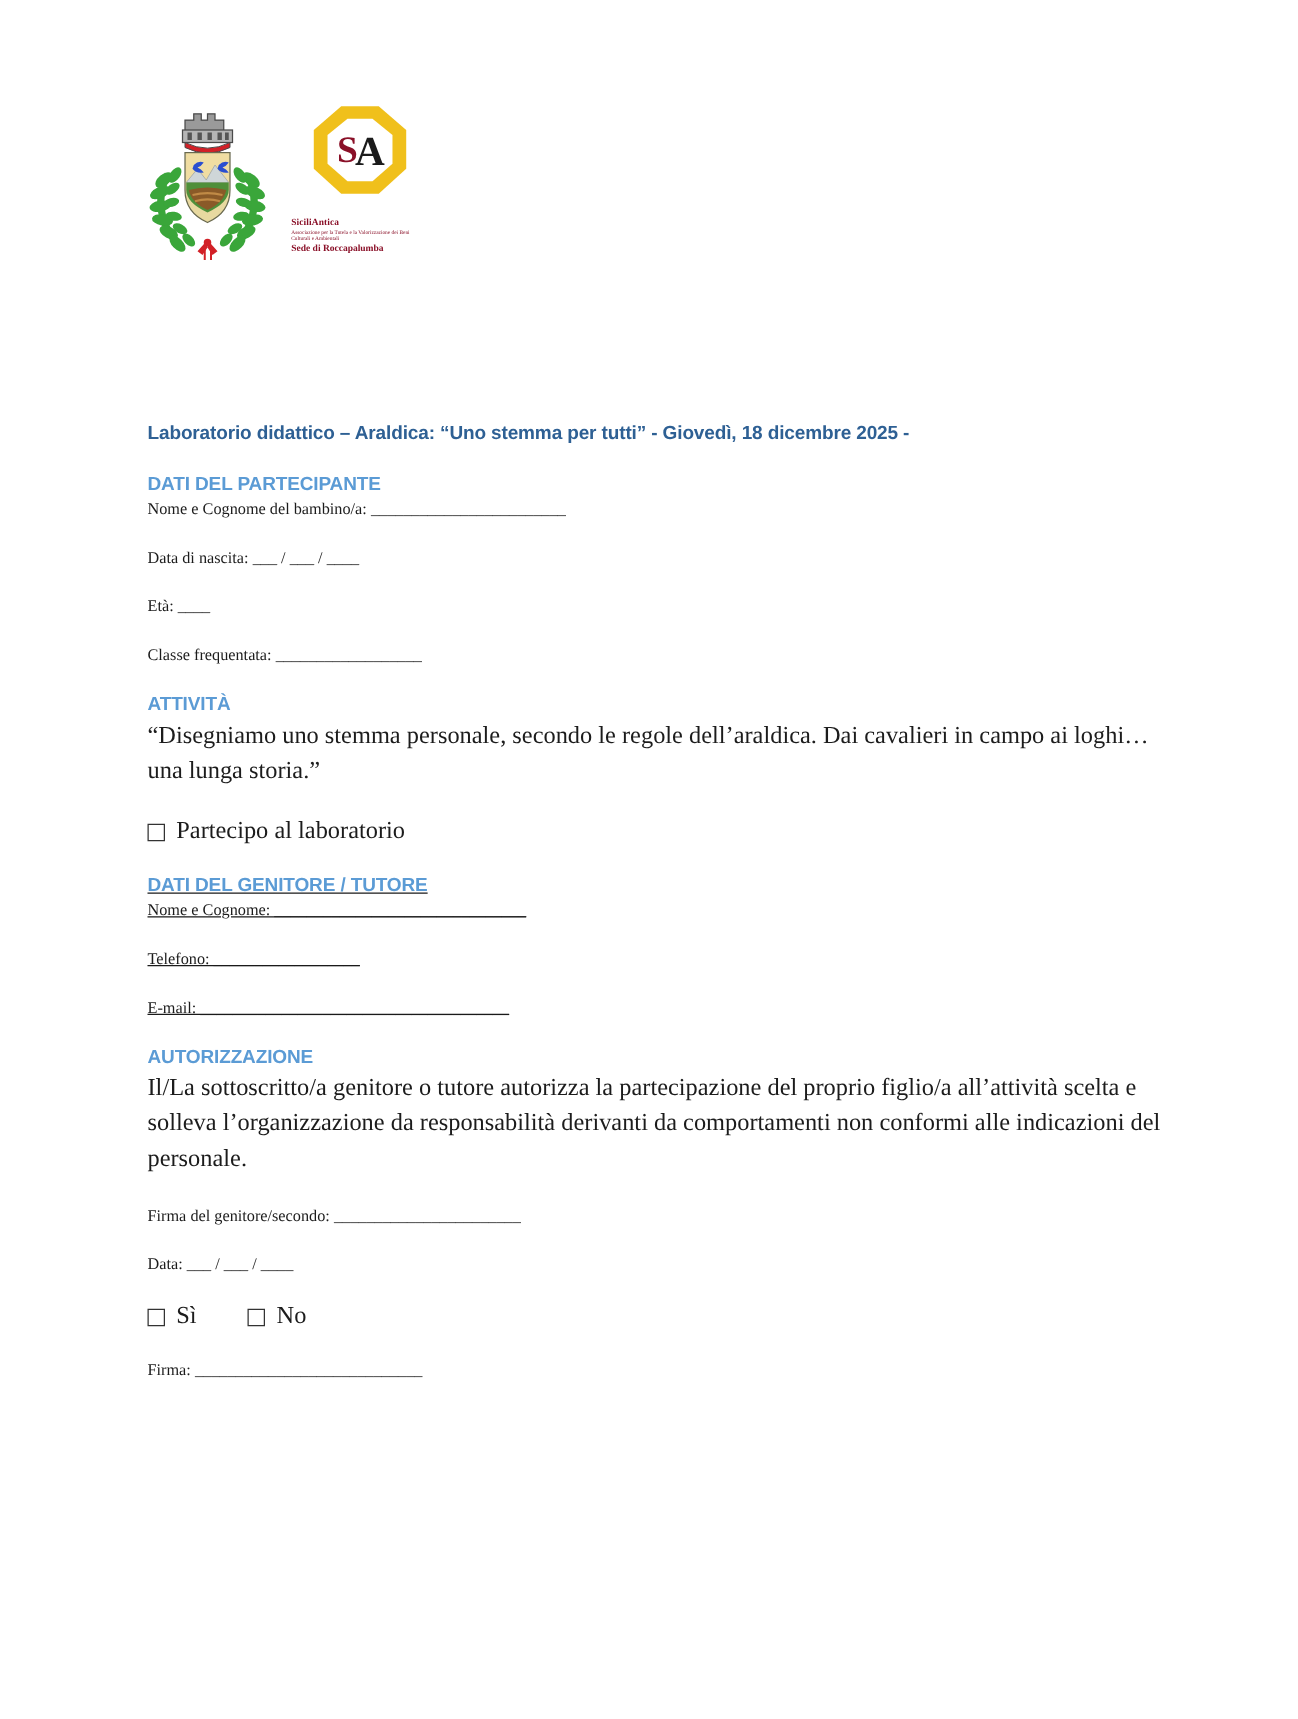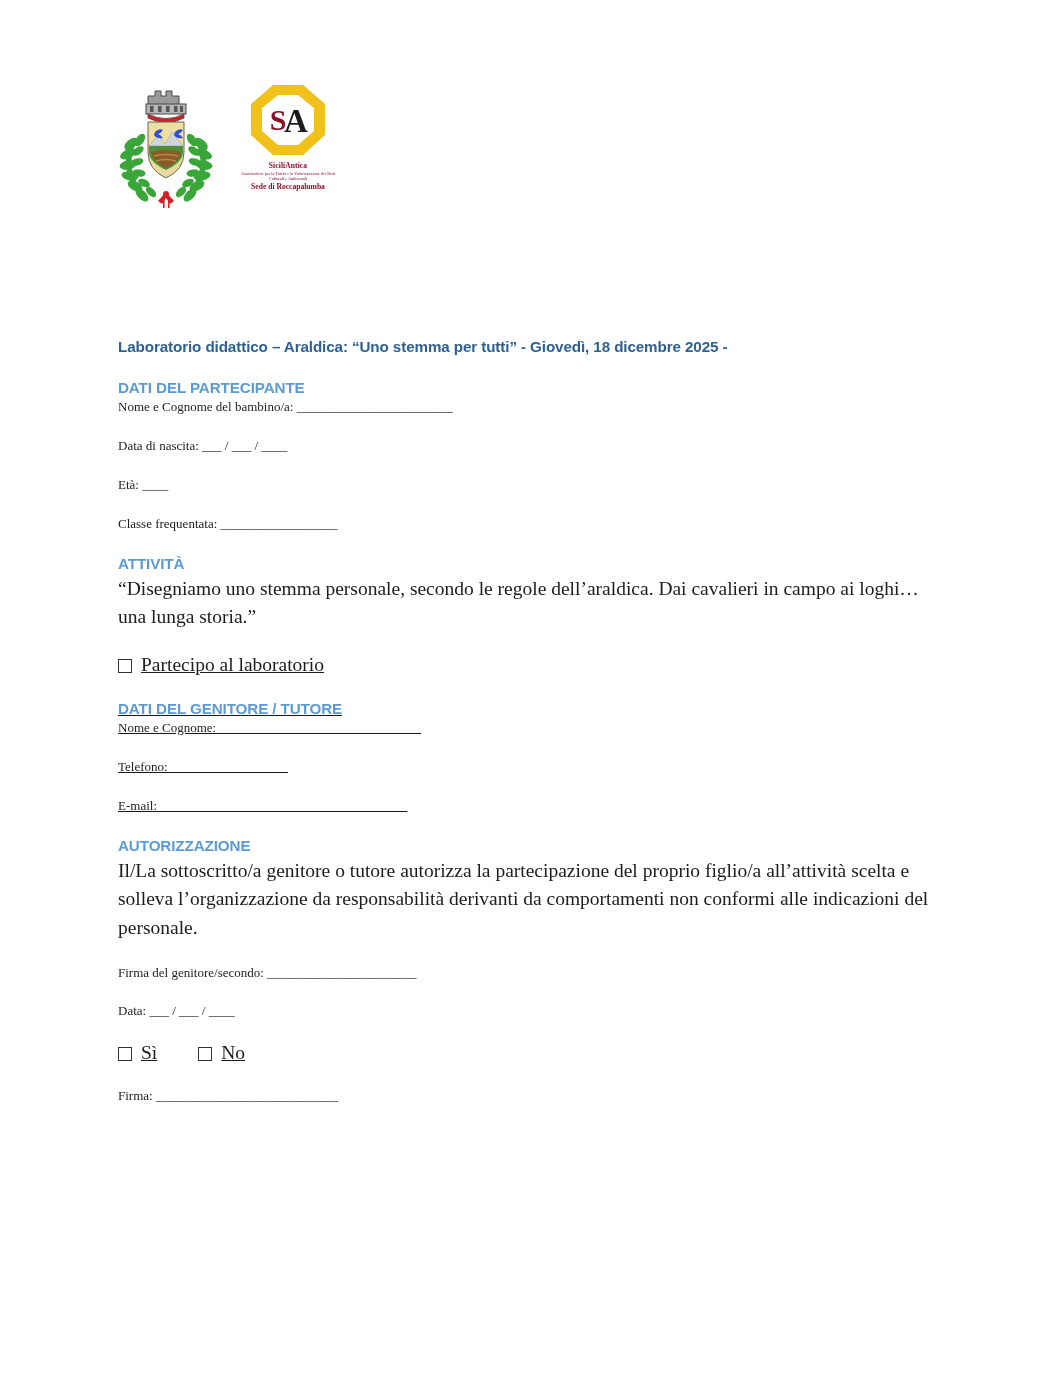--- a/index.html
+++ b/index.html
@@ -41,23 +41,23 @@
   }
   .logo-sicilia {
     width: 112px;
     height: 122px;
     position: relative;
     display: flex;
     flex-direction: column;
     align-items: center;
   }
   .sa-text {
-    text-align: center;
+    text-align: left;
     line-height: 1.15;
-    margin-top: 2px;
+    margin-top: 14px;
   }
   .sa-name {
     font-family: "Liberation Serif", serif;
     font-size: 7.5px;
     font-weight: bold;
     color: #8a1028;
     letter-spacing: 0.1px;
   }
   .sa-sub {
     font-family: "Liberation Serif", serif;
@@ -126,21 +126,20 @@
     margin: 0 0 22px 0;
   }
   .chk-row {
     font-family: "Liberation Serif", "DejaVu Serif", serif;
     font-size: 19.5px;
     color: #1c1c1c;
     margin: 0 0 24px 0;
     display: flex;
     align-items: center;
     gap: 9px;
-    text-decoration: underline;
   }
   .chk-row .grp {
     display: inline-flex;
     align-items: center;
     gap: 9px;
   }
   .chk-row .grp + .grp { margin-left: 32px; justify-content: center; }
   .box {
     display: inline-block;
     width: 14px;

